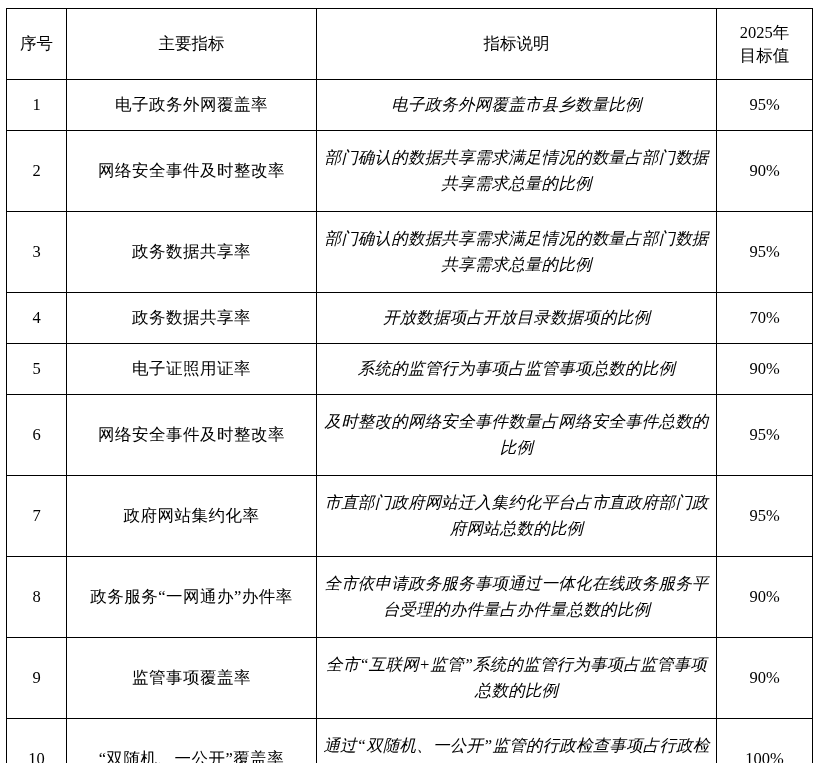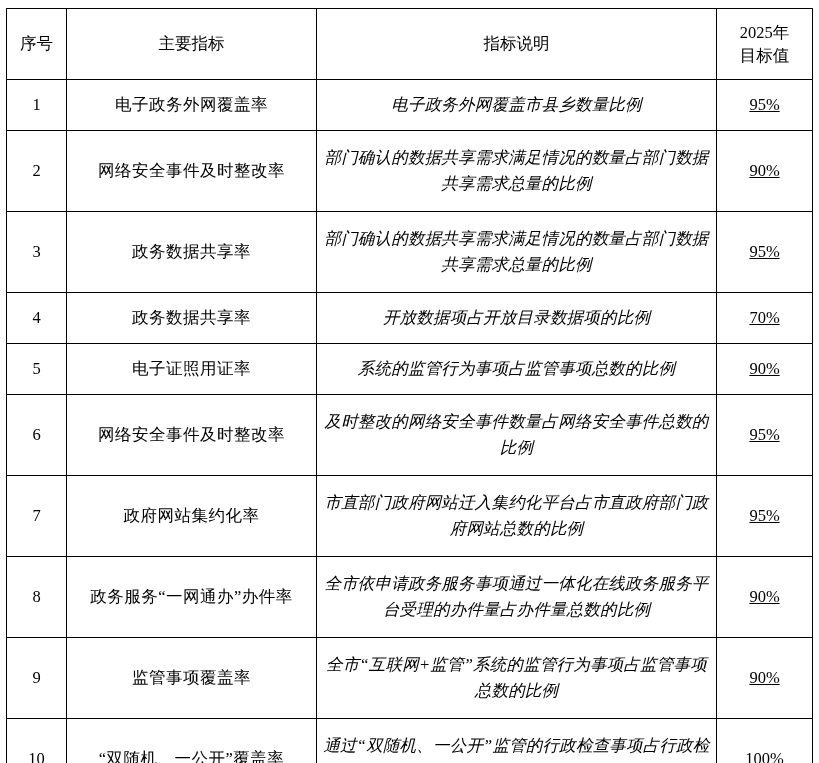--- a/index.html
+++ b/index.html
@@ -56,21 +56,20 @@
   }
   td.cell-name {
     letter-spacing: 0.5px;
   }
   td.cell-desc {
     letter-spacing: 0.2px;
     font-style: italic;
   }
   td.cell-val {
     font-size: 16.5px;
-    text-decoration: underline;
   }
   
   tr.r-h1 td { height: 38px; }
   tr.r-h2 td { height: 68px; }
 </style>
 </head>
 <body>
 
 <div class="page">
   <table class="indicator-table">

